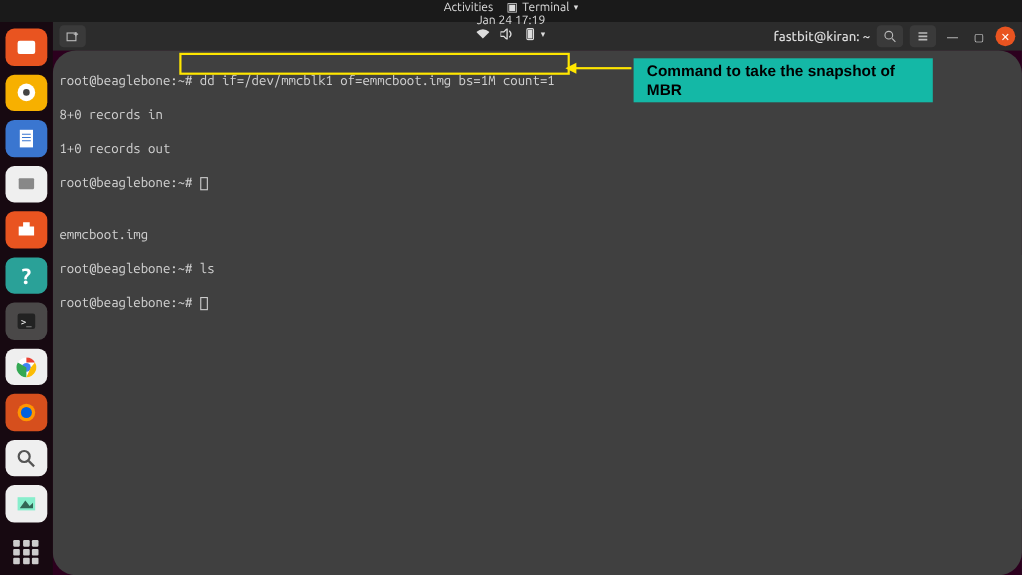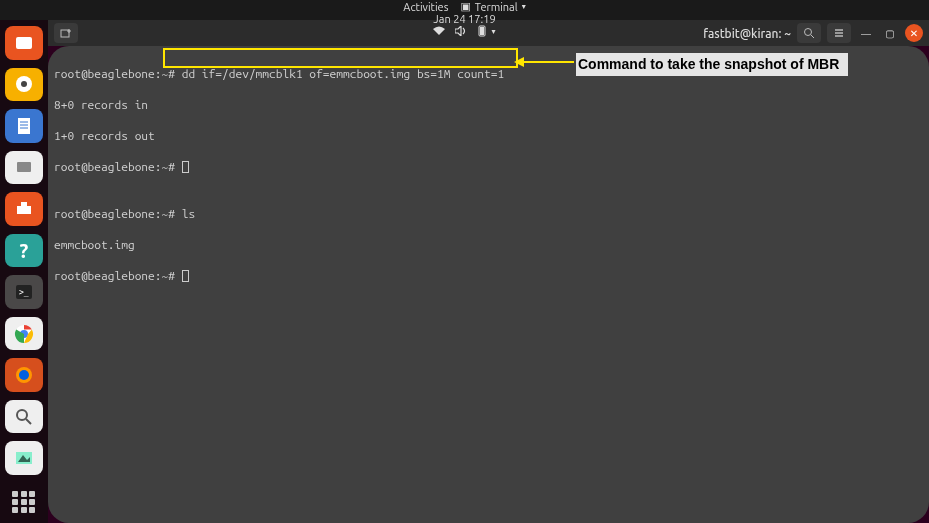--- a/index.html
+++ b/index.html
@@ -116,26 +116,26 @@
     }
     .cursor-box {
       display: inline-block;
       width: 7px; height: 12px;
       border: 1px solid #ccc;
       vertical-align: text-bottom;
     }
     
     .callout {
       position: absolute;
-      background: #e5e5e5;
+      background: #14b8a6;
       color: #000;
       font-family: Arial, sans-serif;
       font-size: 14px;
       font-weight: bold;
-      padding: 3px 2px;
+      padding: 3px 12px;
       line-height: 1.2;
       z-index: 200;
     }
     .arrow {
       position: absolute;
       height: 2px;
       background: #ffe600;
       z-index: 199;
     }
     .arrow::before {
@@ -298,22 +298,22 @@
       <div class="win-btn win-close">✕</div>
     </div>
   </div>
 
   <div class="terminal">
 <span class="term-line"><span>root@beaglebone:~# </span><span>dd if=/dev/mmcblk1 of=emmcboot.img bs=1M count=1</span></span>
 <span class="term-line">8+0 records in</span>
 <span class="term-line">1+0 records out</span>
 <span class="term-line"><span>root@beaglebone:~# </span><span class="cursor-box"></span></span>
 <span class="term-line"></span>
+<span class="term-line">emmcboot.img</span>
 <span class="term-line"><span>root@beaglebone:~# </span><span>ls</span></span>
-<span class="term-line">emmcboot.img</span>
 <span class="term-line"><span>root@beaglebone:~# </span><span class="cursor-box"></span></span>
   </div>
 </div>
 
 <div class="highlight-box" style="top:48px; left:163px; width:355px; height:20px;"></div>
 
 <div class="arrow" style="top:61px; left:522px; width:52px;"></div>
 
 <div class="callout" style="top:53px; left:576px; width:272px;">
   <span>Command to take the snapshot of MBR</span>

